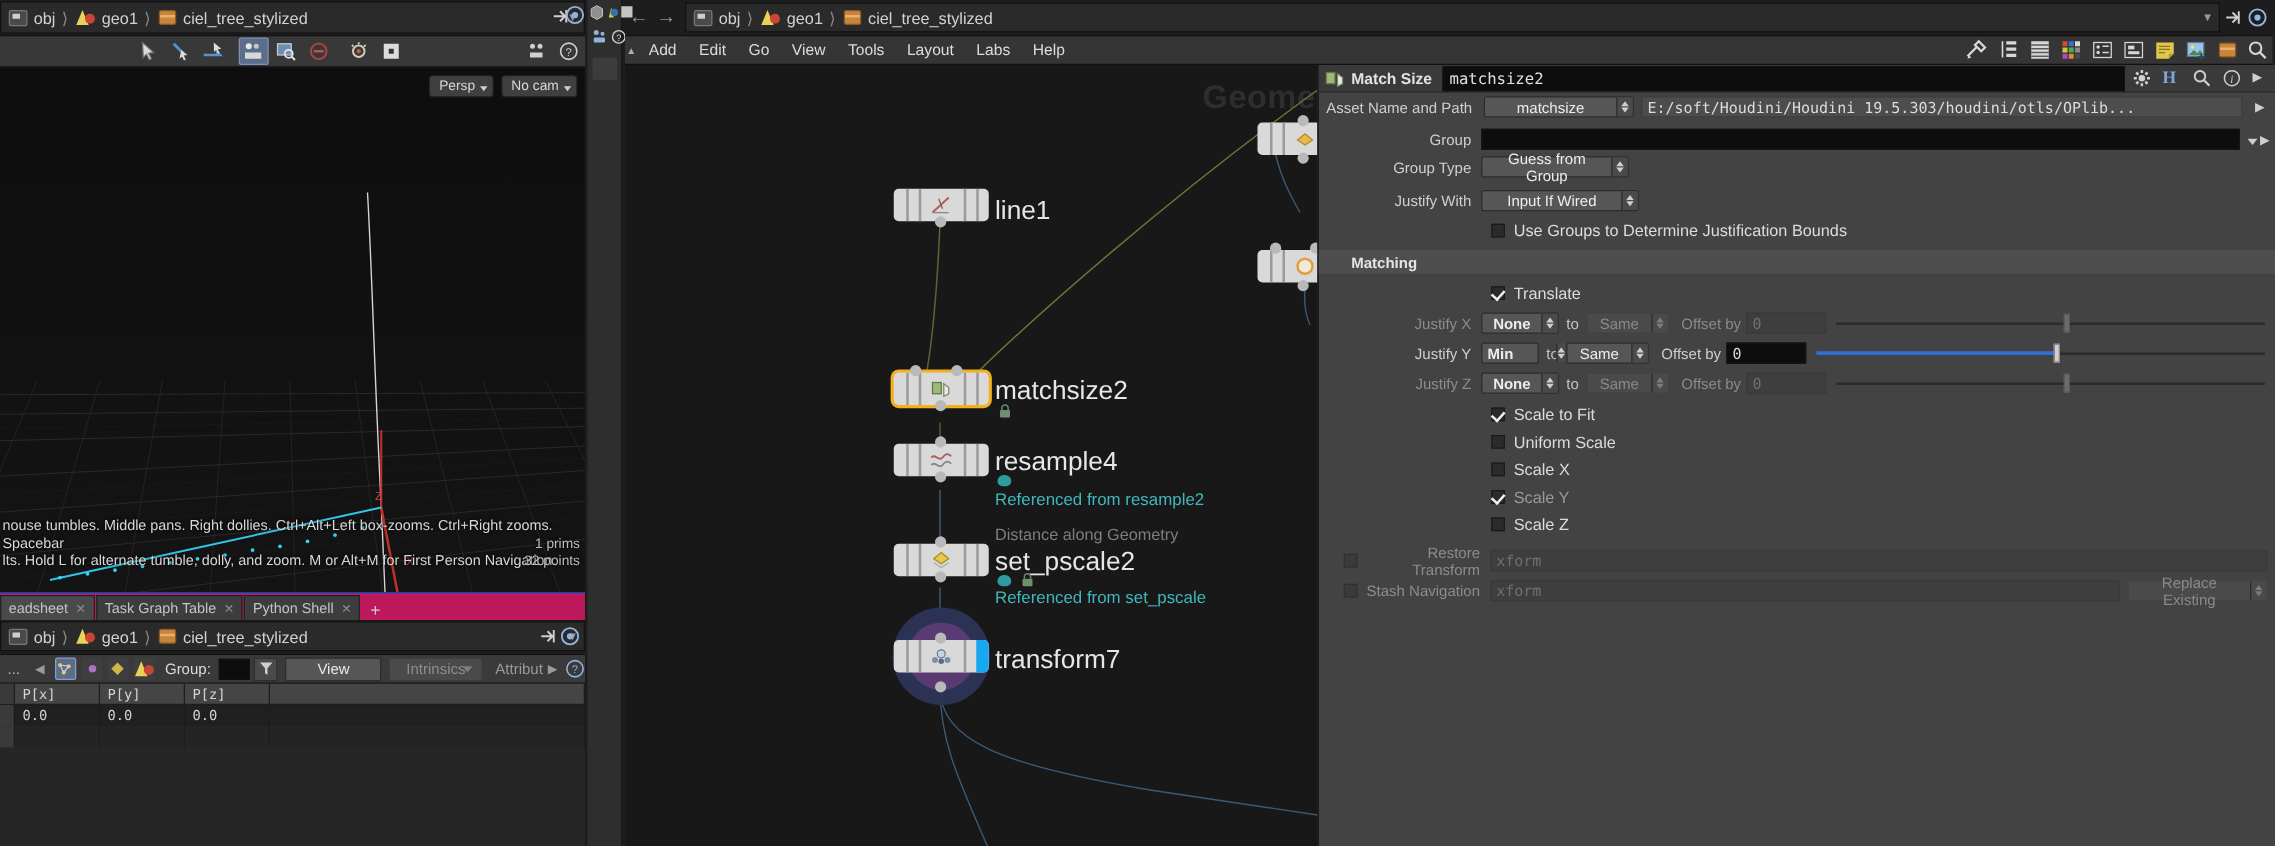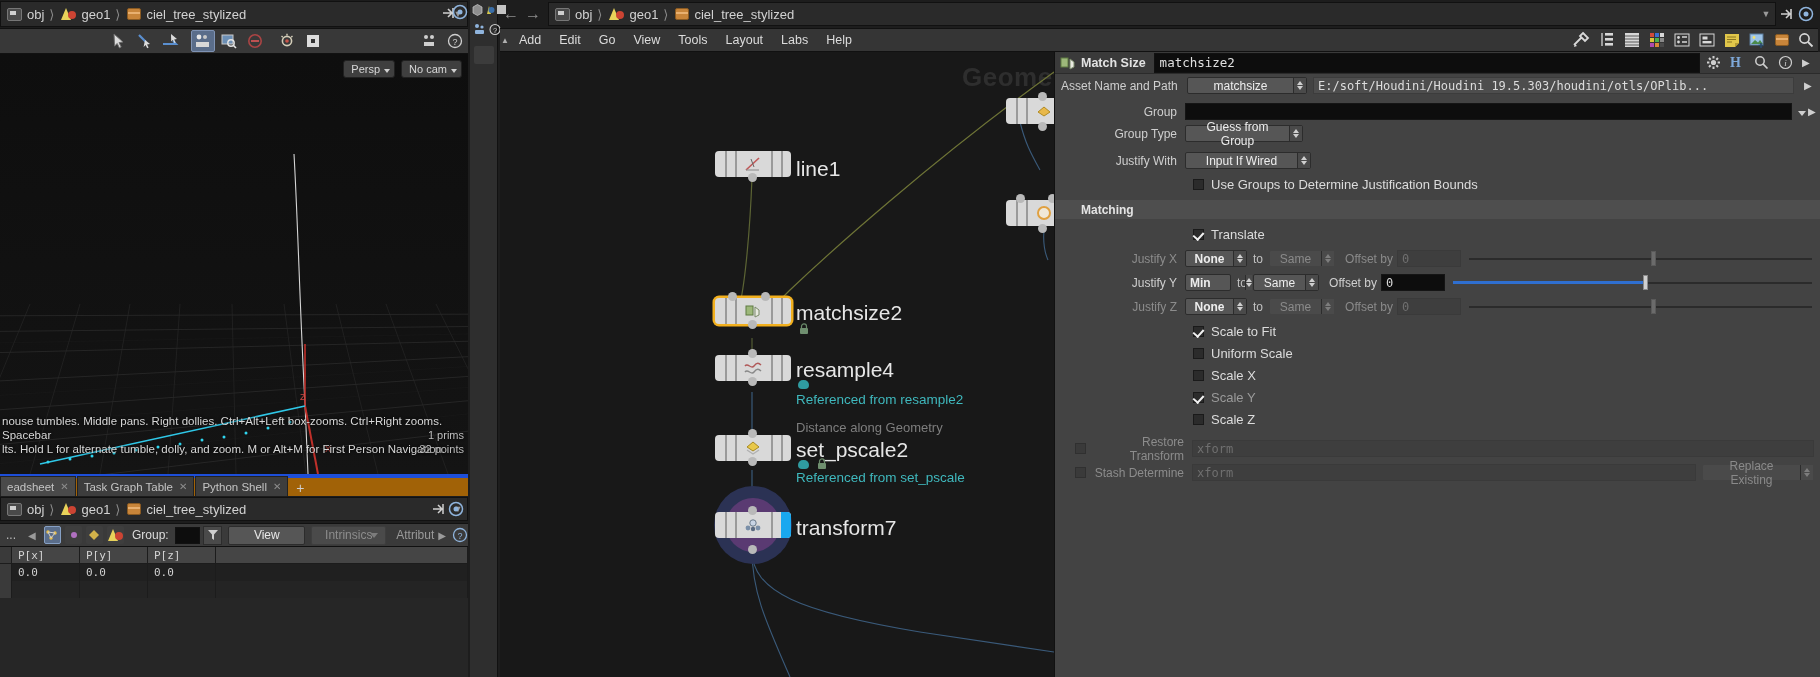--- a/index.html
+++ b/index.html
@@ -45,21 +45,21 @@
   #vp-right-rail{position:absolute;right:0;top:54px;width:20px;height:420px;background:#2c2c2c;border-left:1px solid #111;}
   .rail-b{width:18px;height:17px;margin:1px;background:#3a3a3a;border-radius:2px;}
   .rail-b.sel{background:#5a6d8a;}
   #vp-hint{position:absolute;left:0;bottom:18px;width:468px;color:#d8d8d8;font-size:11.5px;line-height:14px;padding-left:2px;text-shadow:0 0 3px #000;}
   #vp-stats{position:absolute;right:4px;bottom:18px;text-align:right;font-size:11px;color:#bdbdbd;line-height:14px;text-shadow:0 0 3px #000;}
 
   
   #grid{position:absolute;left:0;top:0;width:468px;height:420px;}
 
   
-  #sheet-tabs{position:absolute;left:0;top:474px;width:468px;height:22px;background:#a16207;border-top:4px solid #1d4ed8;display:flex;align-items:flex-end;}
+  #sheet-tabs{position:absolute;left:0;top:474px;width:468px;height:22px;background:#be185d;border-top:1px solid #1d4ed8;display:flex;align-items:flex-end;}
   .stab{height:20px;padding:0 6px;display:flex;align-items:center;background:#3d3d3d;border:1px solid #222;border-bottom:none;color:#c4c4c4;font-size:11.5px;margin-right:1px;}
   .stab .x{margin-left:6px;color:#8d8d8d;font-size:10px;}
   .stab.act{background:#4a4a4a;}
   #sheet-crumb{position:absolute;left:0;top:497px;width:468px;height:24px;}
   #sheet-tools{position:absolute;left:0;top:523px;width:468px;height:24px;background:#3a3a3a;display:flex;align-items:center;border-top:1px solid #111;border-bottom:1px solid #111;}
   #sheet-table{position:absolute;left:0;top:547px;width:468px;height:130px;background:#262626;}
   .sh-row{display:flex;height:17px;align-items:center;}
   .sh-head{background:#454545;color:#d4d4d4;border-bottom:1px solid #1c1c1c;}
   .sh-cell{padding:0 6px;font-family:"DejaVu Sans Mono", monospace;font-size:11px;border-right:1px solid #1c1c1c;height:100%;display:flex;align-items:center;}
   .sh-gut{width:12px;background:#3a3a3a;border-right:1px solid #1c1c1c;height:100%;}
@@ -975,21 +975,21 @@
       <div class="prow" style="margin-top:10px;">
         <span style="width:20px"></span>
         <span class="cbox dim"></span>
         <span class="plabel dim" style="width:106px;text-align:right;padding-right:8px;">Restore Transform</span>
         <span class="pfield dis" style="flex:1;margin-right:6px;">xform</span>
       </div>
 
       <div class="prow" style="margin-top:5px;">
         <span style="width:20px"></span>
         <span class="cbox dim"></span>
-        <span class="plabel dim" style="width:106px;text-align:right;padding-right:8px;">Stash Determine</span>
+        <span class="plabel dim" style="width:106px;text-align:right;padding-right:8px;">Stash Navigation</span>
         <span class="pfield dis" style="flex:1;">xform</span>
         <span class="combo dis" style="width:112px;margin-left:6px;margin-right:6px;">
           <span class="cv">Replace Existing</span>
           <span class="spin">
               <span class="up"></span>
               <span class="dn"></span>
             </span>
         </span>
       </div>
 

